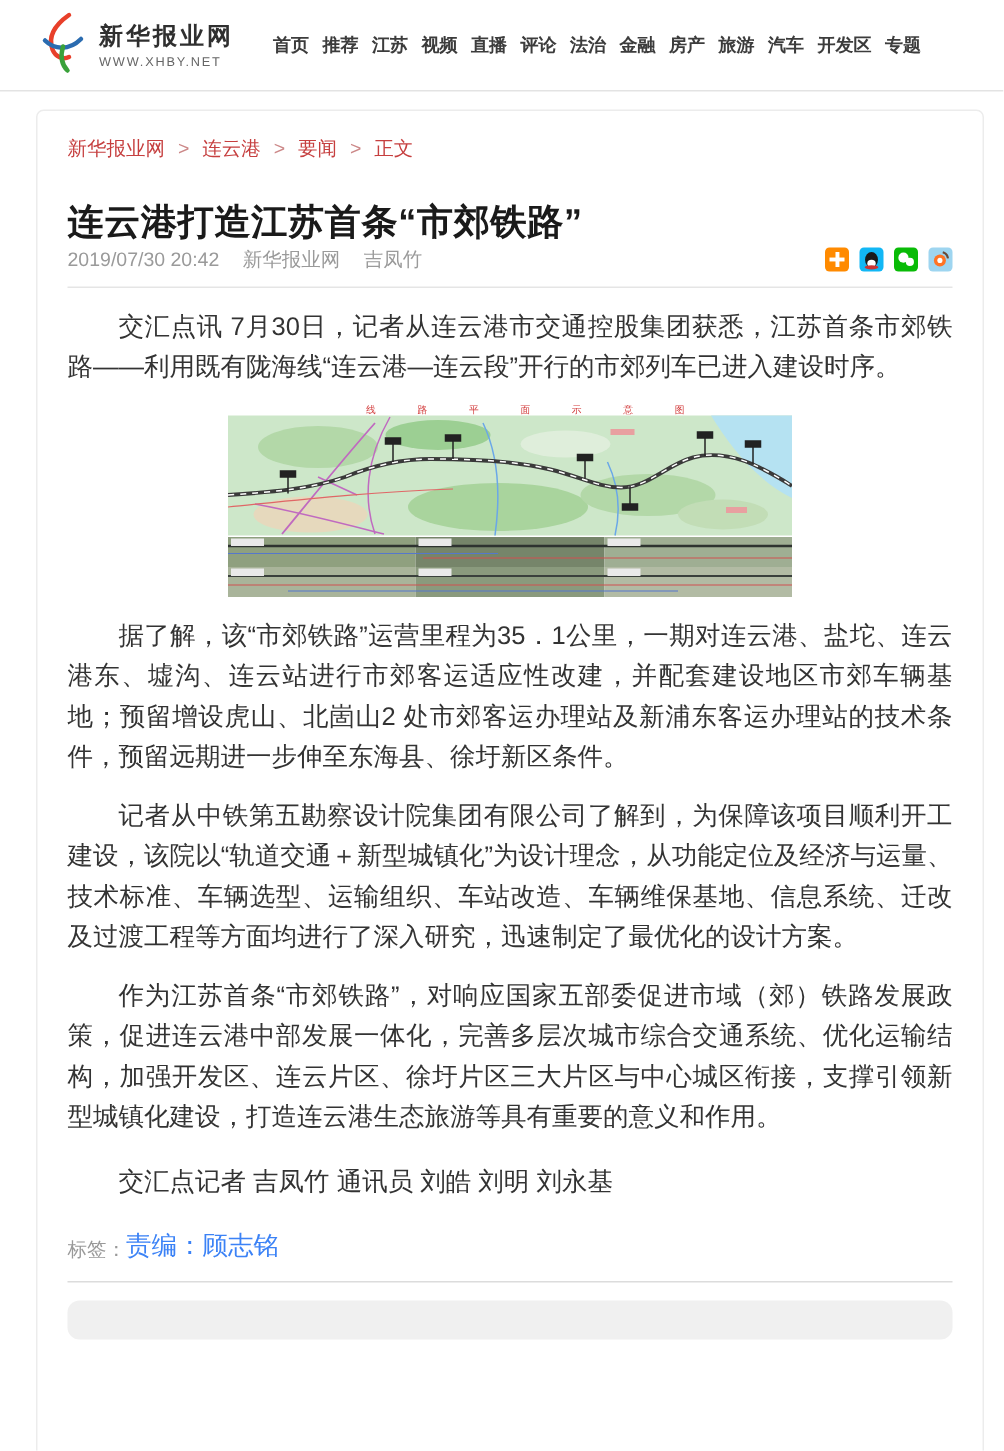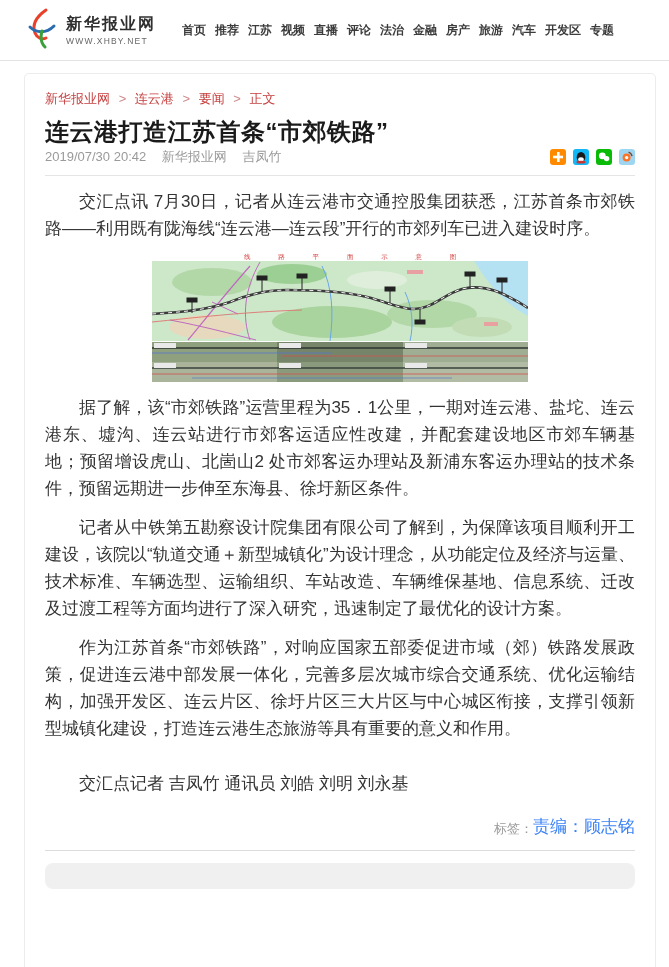--- a/index.html
+++ b/index.html
@@ -17,37 +17,37 @@
   .nav-item { font-size:12px; color:#3c3c3c; font-weight:600; cursor:pointer; white-space:nowrap; }
 
   
   .card { width:632px; margin:12px 0 0 24px; background:#fff;
     border:1px solid #ececec; border-radius:5px; padding:16px 20px 20px; min-height:900px; }
 
   .breadcrumb { font-size:13px; color:#c63f3f; }
   .breadcrumb .bc-link { color:#c63f3f; cursor:pointer; }
   .breadcrumb .bc-sep { margin:0 5px; color:#c88; }
 
-  .article-title { margin-top:8px; font-size:24px; font-weight:bold; color:#1a1a1a; letter-spacing:0.5px; }
+  .article-title { margin-top:24px; font-size:24px; font-weight:bold; color:#1a1a1a; letter-spacing:0.5px; }
 
   .meta-row { margin-top:0; display:flex; justify-content:space-between; align-items:center;
     padding-bottom:9px; border-bottom:1px solid #e5e5e5;gap:37px; }
   .meta-left { font-size:13px; color:#9a9a9a; }
   .meta-left span { margin-right:12px; }
   .share { display:flex; gap:7px; align-items:center; }
   .share-icon { width:16px; height:16px; border-radius:3px; cursor:pointer; display:block; }
 
   .article-body p.para { font-size:17px; line-height:27px; color:#333;
     text-indent:2em; margin-top:12px; text-align:justify; }
-  .article-body p.byline { margin-top:28px; }
+  .article-body p.byline { margin-top:16px; }
 
   figure.article-figure { margin:10px auto 2px; width:376px; }
   figure.article-figure svg { display:block; }
 
-  .tags-row { margin-top:18px; display:flex; justify-content:flex-end; align-items:flex-end;
+  .tags-row { margin-top:18px; display:flex; justify-content:flex-start; align-items:flex-end;
     padding-bottom:12px; border-bottom:1px solid #dcdcdc; }
   .tags-label { font-size:13px; color:#999; }
   .editor { font-size:17px; color:#3b82f6; }
 
   .copyright-box { margin-top:12px; background:#f0f0f0; border-radius:8px; padding:13px 18px; }
 </style>
 </head>
 <body>
 
 <div class="header">

